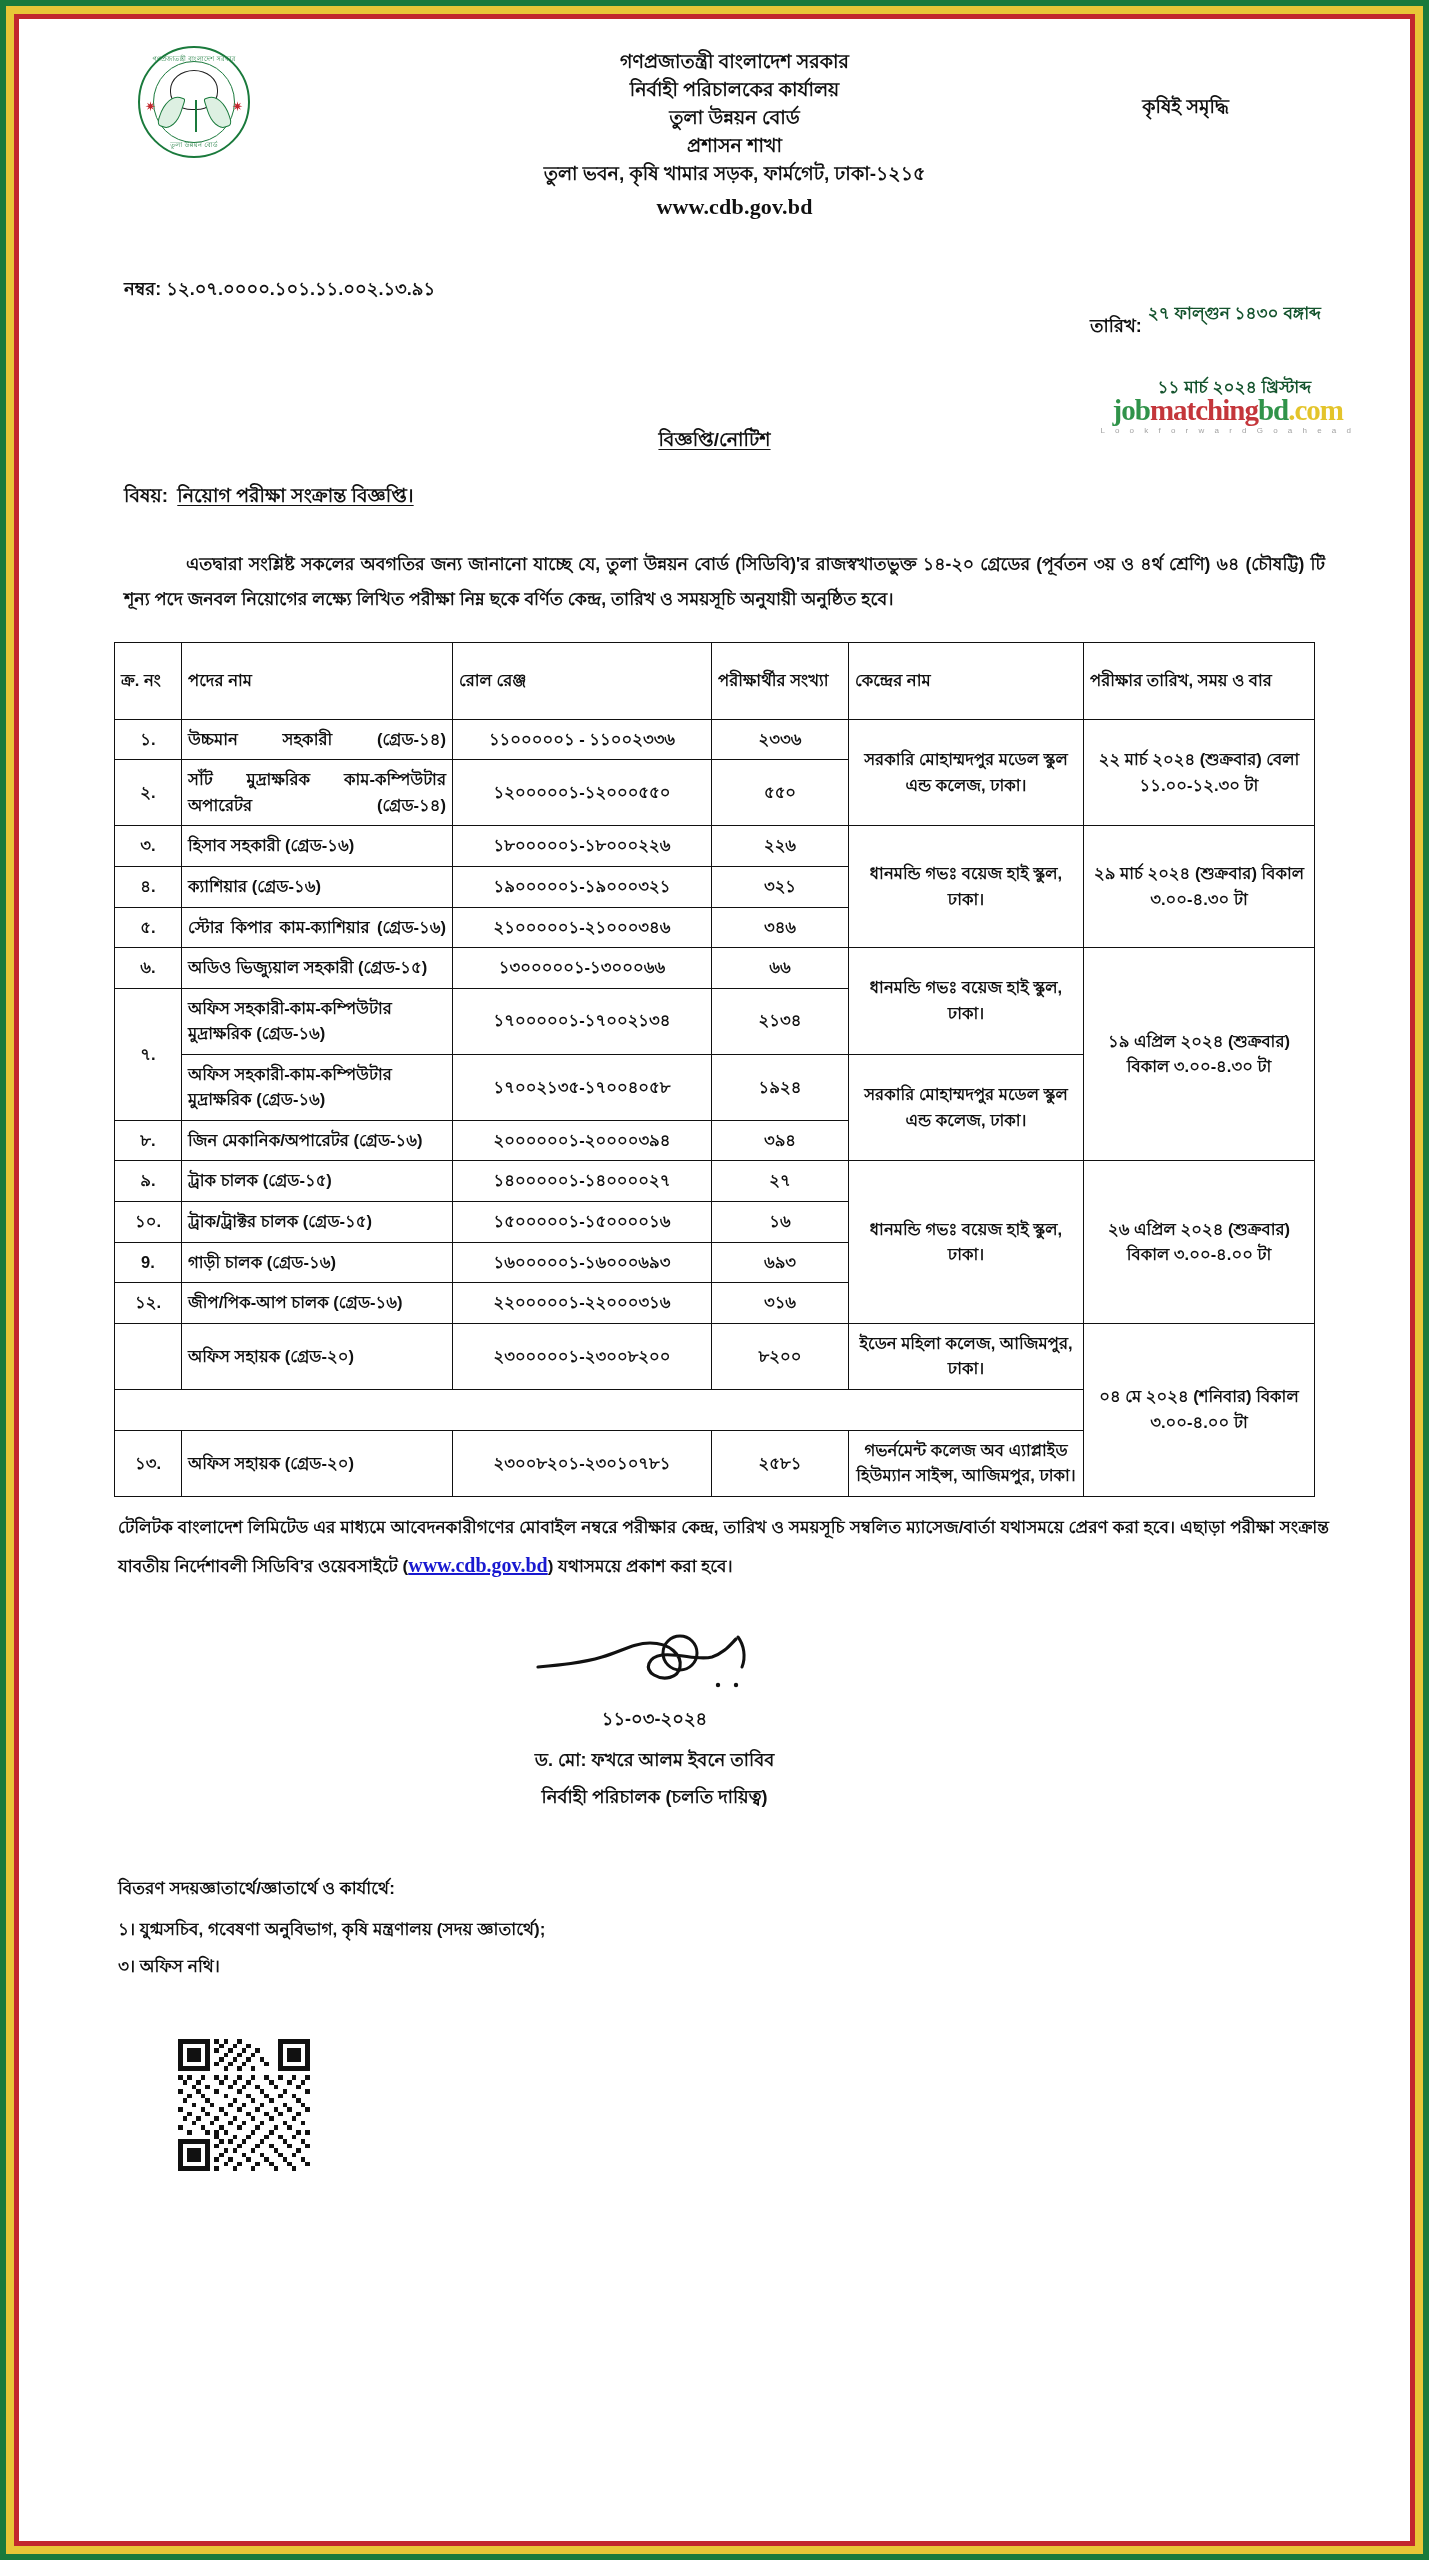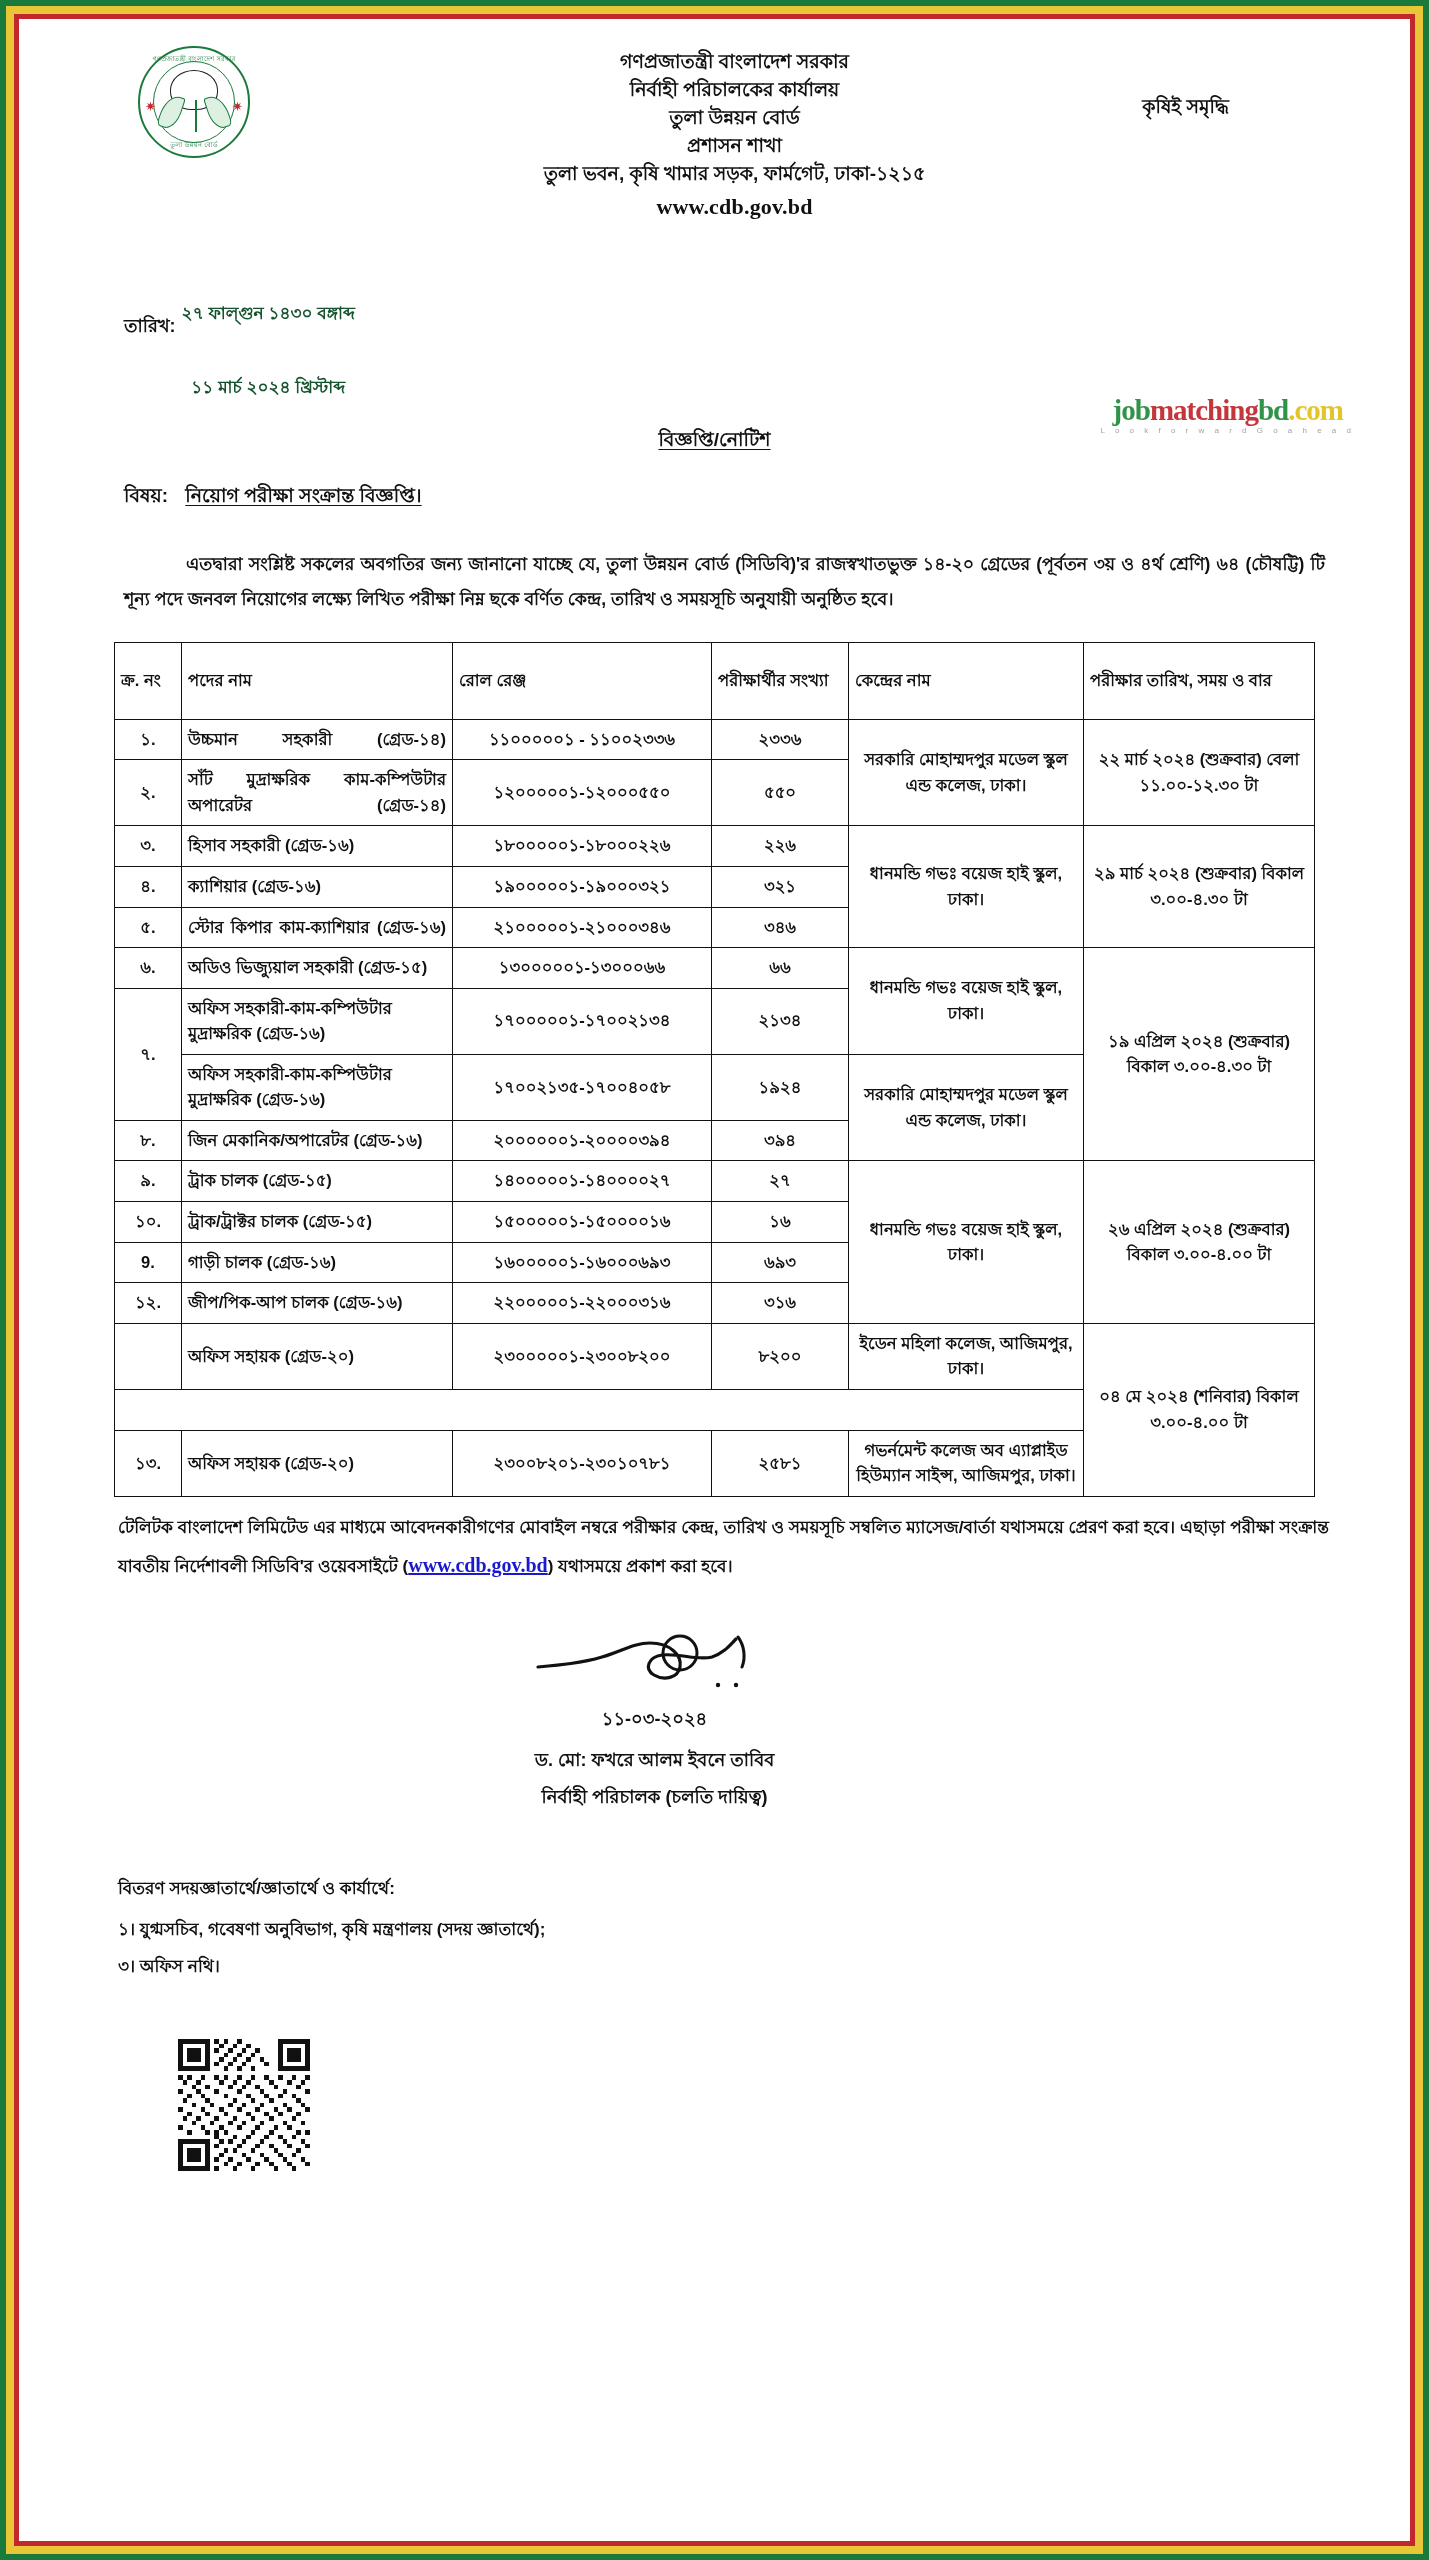--- a/index.html
+++ b/index.html
@@ -198,21 +198,21 @@
     text-decoration:underline;
     text-underline-offset:3px;
   }
   .subject{
     margin-top:24px;
     padding-left:46px;
     font-size:19px;
     font-weight:700;
     color:#111;
   }
-  .subject .sub-label{margin-right:12px;}
+  .subject .sub-label{margin-right:4px;}
   .subject .sub-text{text-decoration:underline;text-underline-offset:3px;}
 
   
   .watermark{
     position:absolute;
     right:48px;
     top:372px;
     text-align:center;
     opacity:.92;
     pointer-events:none;
@@ -383,20 +383,24 @@
         <div>তুলা উন্নয়ন বোর্ড</div>
         <div>প্রশাসন শাখা</div>
         <div>তুলা ভবন, কৃষি খামার সড়ক, ফার্মগেট, ঢাকা-১২১৫</div>
         <div class="site">www.cdb.gov.bd</div>
       </div>
 
       <div class="motto">কৃষিই সমৃদ্ধি</div>
     </div>
 
     <div class="memo-row">
+      <div class="memo-no">
+        <span>নম্বর:</span>
+        <span>১২.০৭.০০০০.১০১.১১.০০২.১৩.৯১</span>
+      </div>
       <div class="date-block">
         <span class="date-label">তারিখ:</span>
         <span class="date-values">
           <div>২৭ ফাল্গুন ১৪৩০ বঙ্গাব্দ</div>
           <div>১১ মার্চ ২০২৪ খ্রিস্টাব্দ</div>
         </span>
       </div>
     </div>
 
     <div class="doc-title">বিজ্ঞপ্তি/নোটিশ</div>

